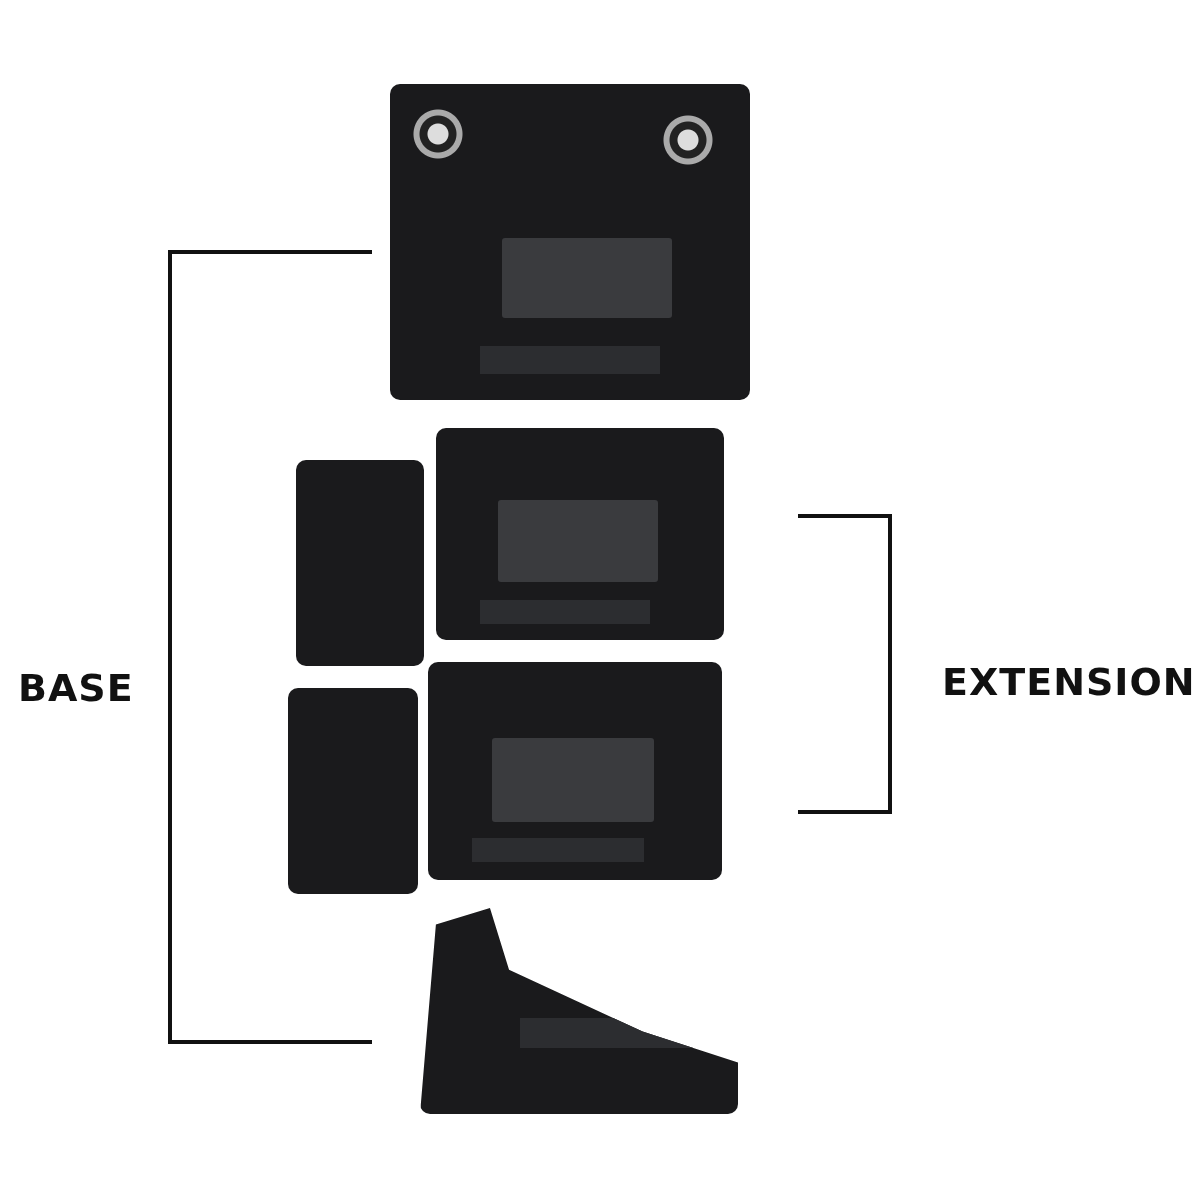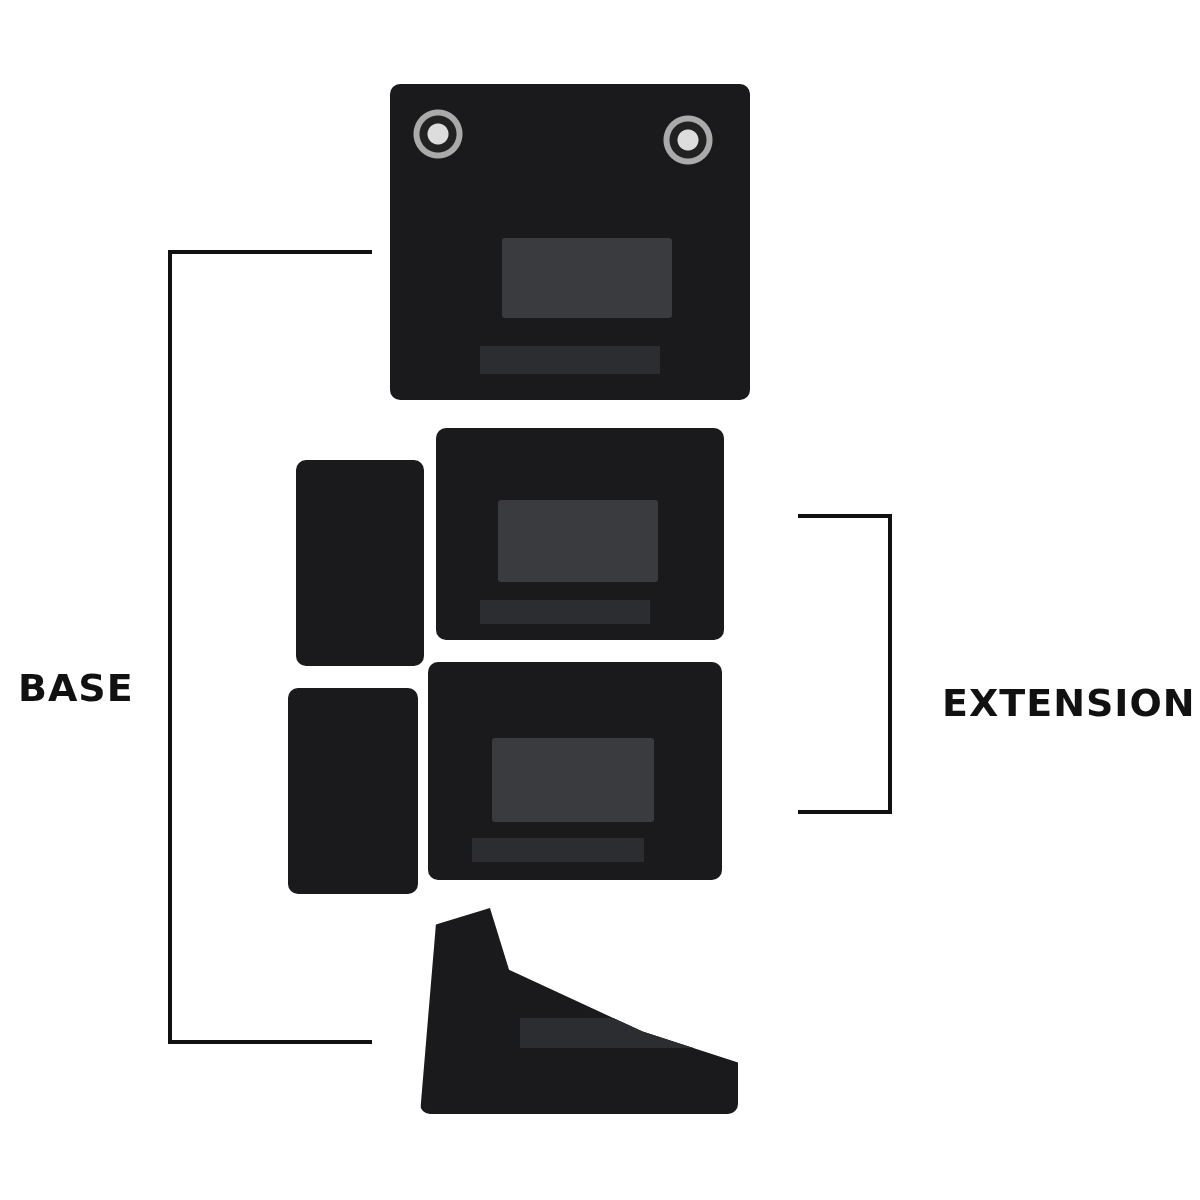--- a/index.html
+++ b/index.html
@@ -8,21 +8,21 @@
 .bracket{position:absolute;border:4px solid #111;}
 .part{position:absolute;background:#1a1a1c;border-radius:10px;}
 .panel{position:absolute;background:#3a3b3e;border-radius:3px;}
 .screw{position:absolute;width:56px;height:56px;border-radius:50%;background:radial-gradient(circle,#ddd 0 10px,#222 11px 18px,#aaa 19px 24px,#1a1a1c 25px);}
 .slot{position:absolute;background:#2c2d30;}
 </style>
 </head>
 <body>
 
 <div class="label" style="left:6px;top:666px;margin-left:12px;">BASE</div>
-<div class="label" style="left:942px;top:681px;">EXTENSION</div>
+<div class="label" style="left:942px;top:660px;">EXTENSION</div>
 
 <div class="bracket" style="left:168px;top:250px;width:200px;height:786px;border-right:none;"></div>
 <div class="bracket" style="left:798px;top:514px;width:90px;height:292px;border-left:none;"></div>
 
 <div class="part" style="left:390px;top:84px;width:360px;height:316px;">
   <div class="screw" style="left:20px;top:22px;"></div>
   <div class="screw" style="left:270px;top:28px;"></div>
   <div class="panel" style="left:112px;top:154px;width:170px;height:80px;"></div>
   <div class="slot" style="left:90px;top:262px;width:180px;height:28px;"></div>
 </div>

